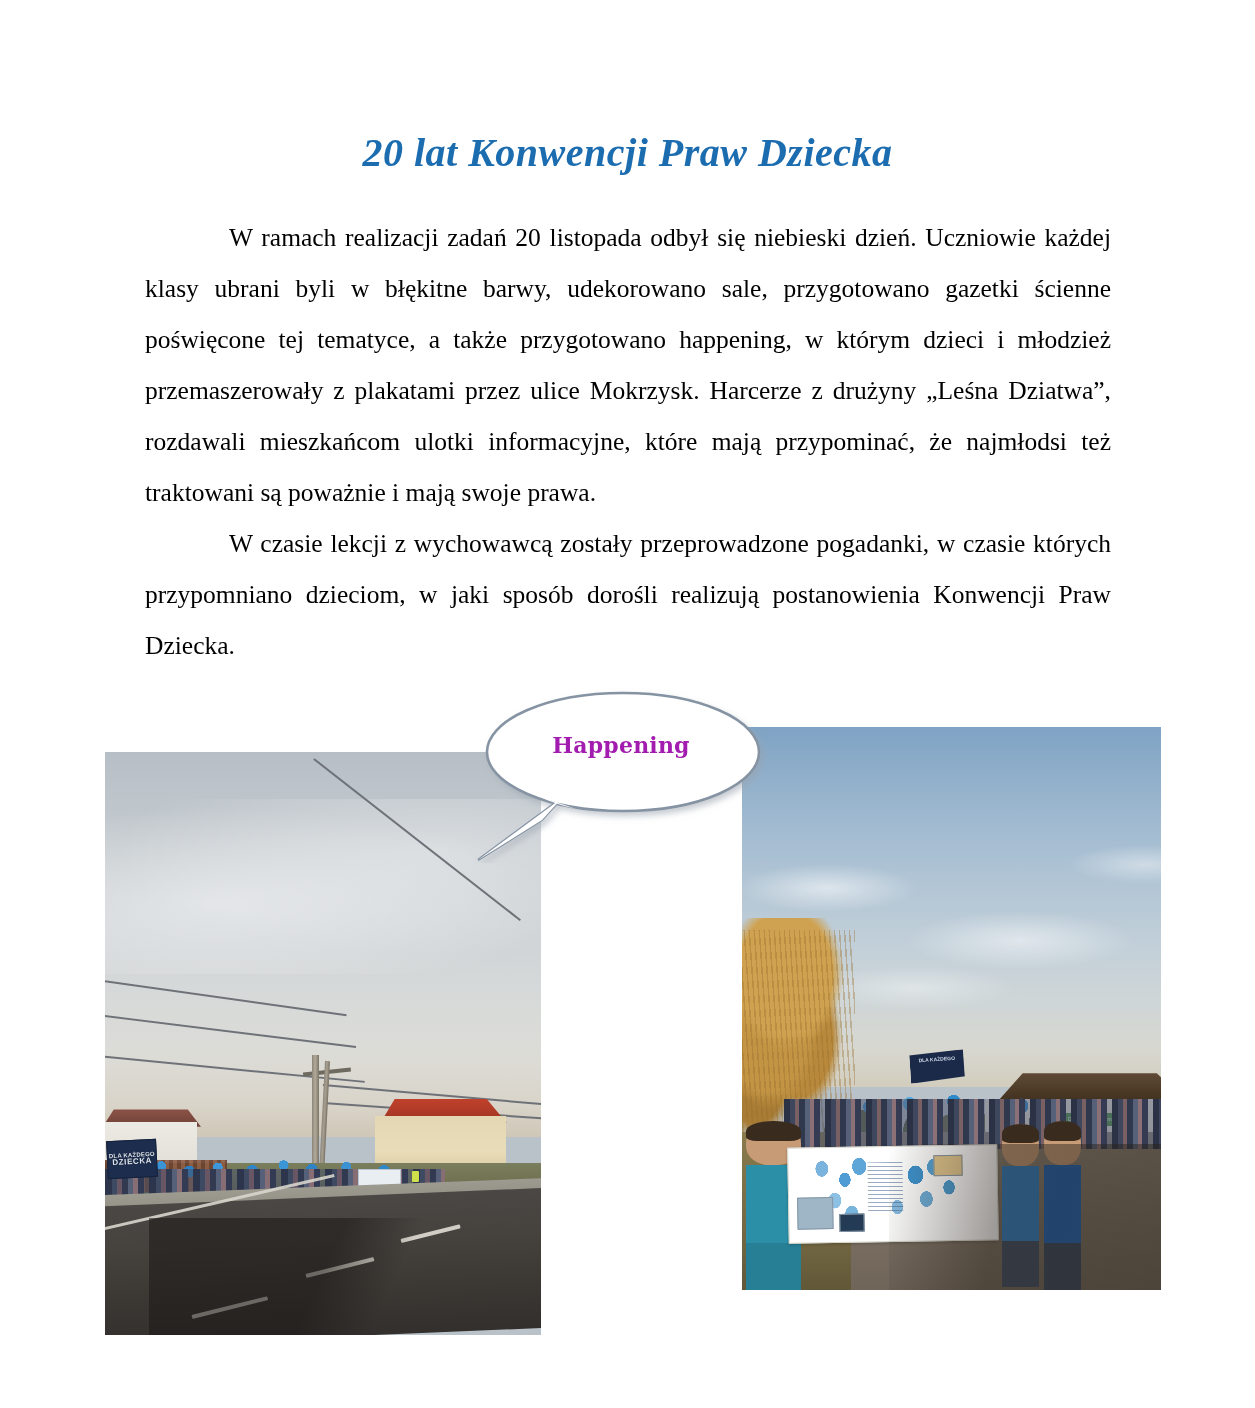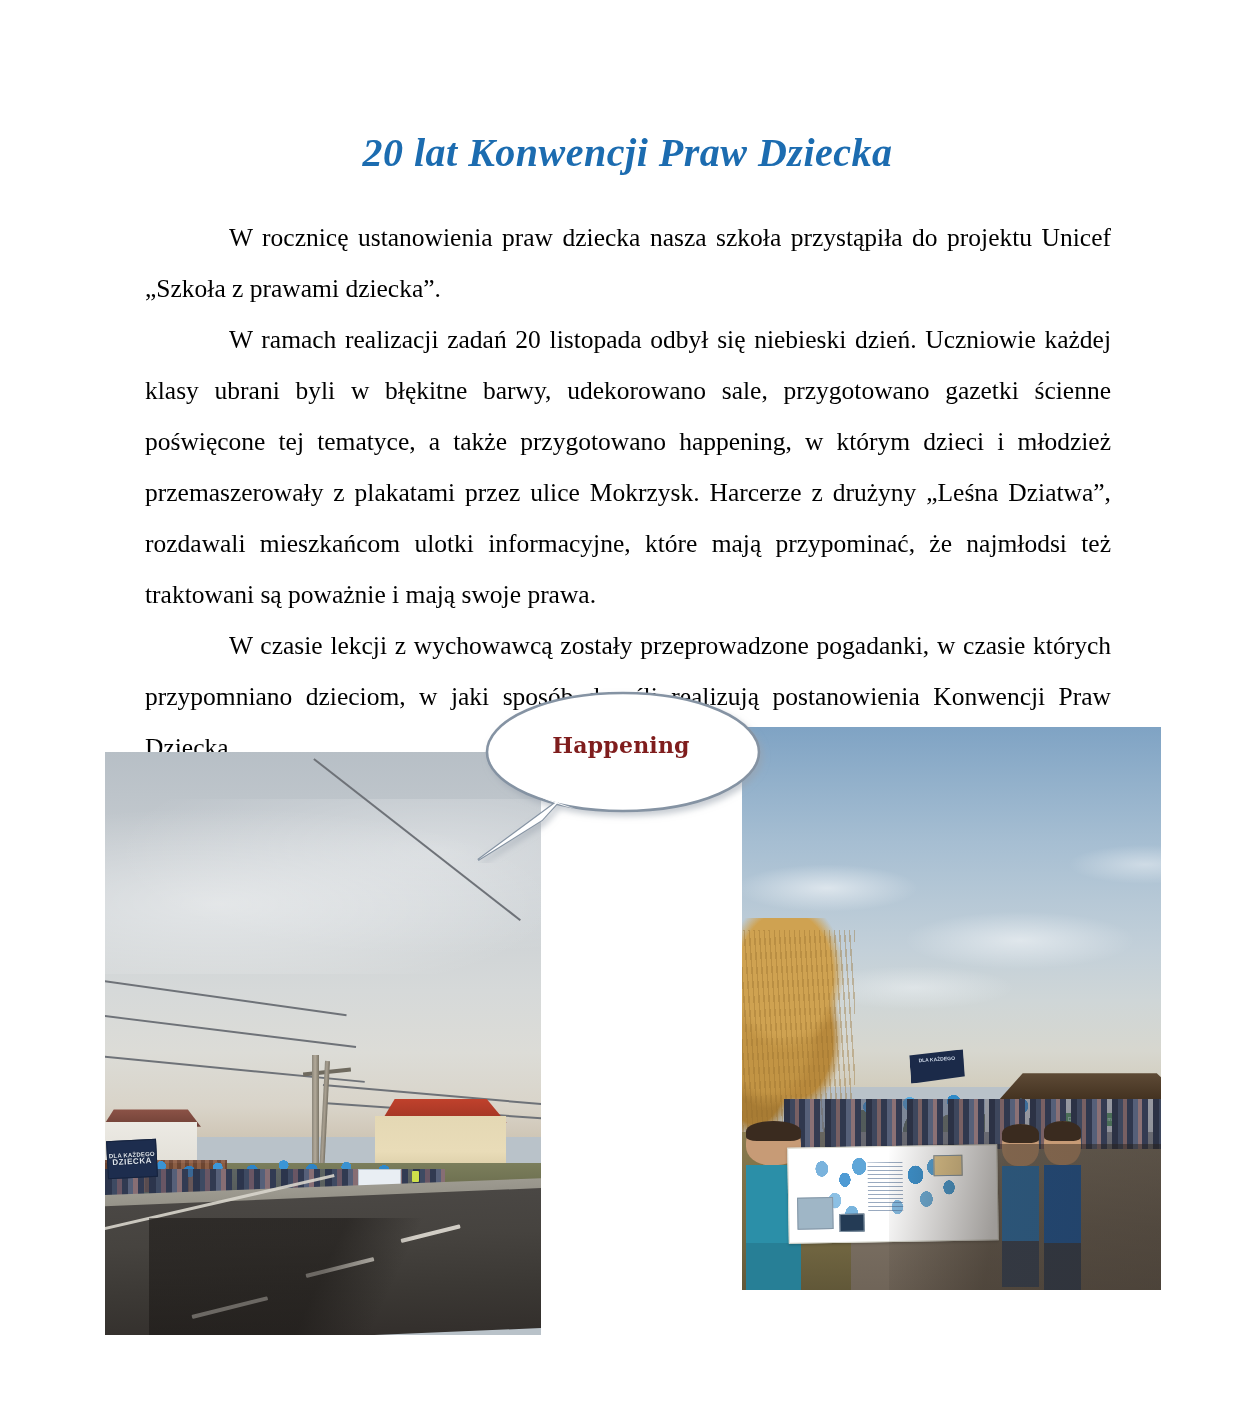--- a/index.html
+++ b/index.html
@@ -369,31 +369,30 @@
     pointer-events: none;
   }
   #bubble-label {
     position: absolute;
     left: 0; top: 0; width: 100%;
     text-align: center;
     font-family: "DejaVu Serif", "Liberation Serif", serif;
     font-weight: 700;
     font-size: 22px;
     letter-spacing: 0.2px;
-    color: #7f1d1d;
+    color: #a21caf;
     white-space: nowrap;
   }
 </style>
 </head>
 <body>
 
 <div id="doc-title">20 lat Konwencji Praw Dziecka</div>
 
 <div id="article-body">
-  <p class="para">W rocznicę ustanowienia praw dziecka nasza szkoła przystąpiła do projektu Unicef „Szkoła z prawami dziecka”.</p>
   <p class="para">W ramach realizacji zadań 20 listopada odbył się niebieski dzień. Uczniowie każdej klasy ubrani byli w błękitne barwy, udekorowano sale, przygotowano gazetki ścienne poświęcone tej tematyce, a także przygotowano happening, w którym dzieci i młodzież przemaszerowały z plakatami przez ulice Mokrzysk. Harcerze z drużyny „Leśna Dziatwa”, rozdawali mieszkańcom ulotki informacyjne, które mają przypominać, że najmłodsi też traktowani są poważnie i mają swoje prawa.</p>
   <p class="para">W czasie lekcji z wychowawcą zostały przeprowadzone pogadanki, w czasie których przypomniano dzieciom, w jaki sposób dorośli realizują postanowienia Konwencji Praw Dziecka.</p>
 </div>
 
 <div class="photo" id="photo-march-left">
   <div class="ph-layer L-sky"></div>
   <div class="ph-layer L-sky-wisp"></div>
 
   <div class="ph-layer L-wire" style="left:48%;top:1%;width:60%;transform:rotate(38deg);"></div>
   <div class="ph-layer L-wire" style="left:-2%;top:39%;width:58%;transform:rotate(8deg);"></div>

